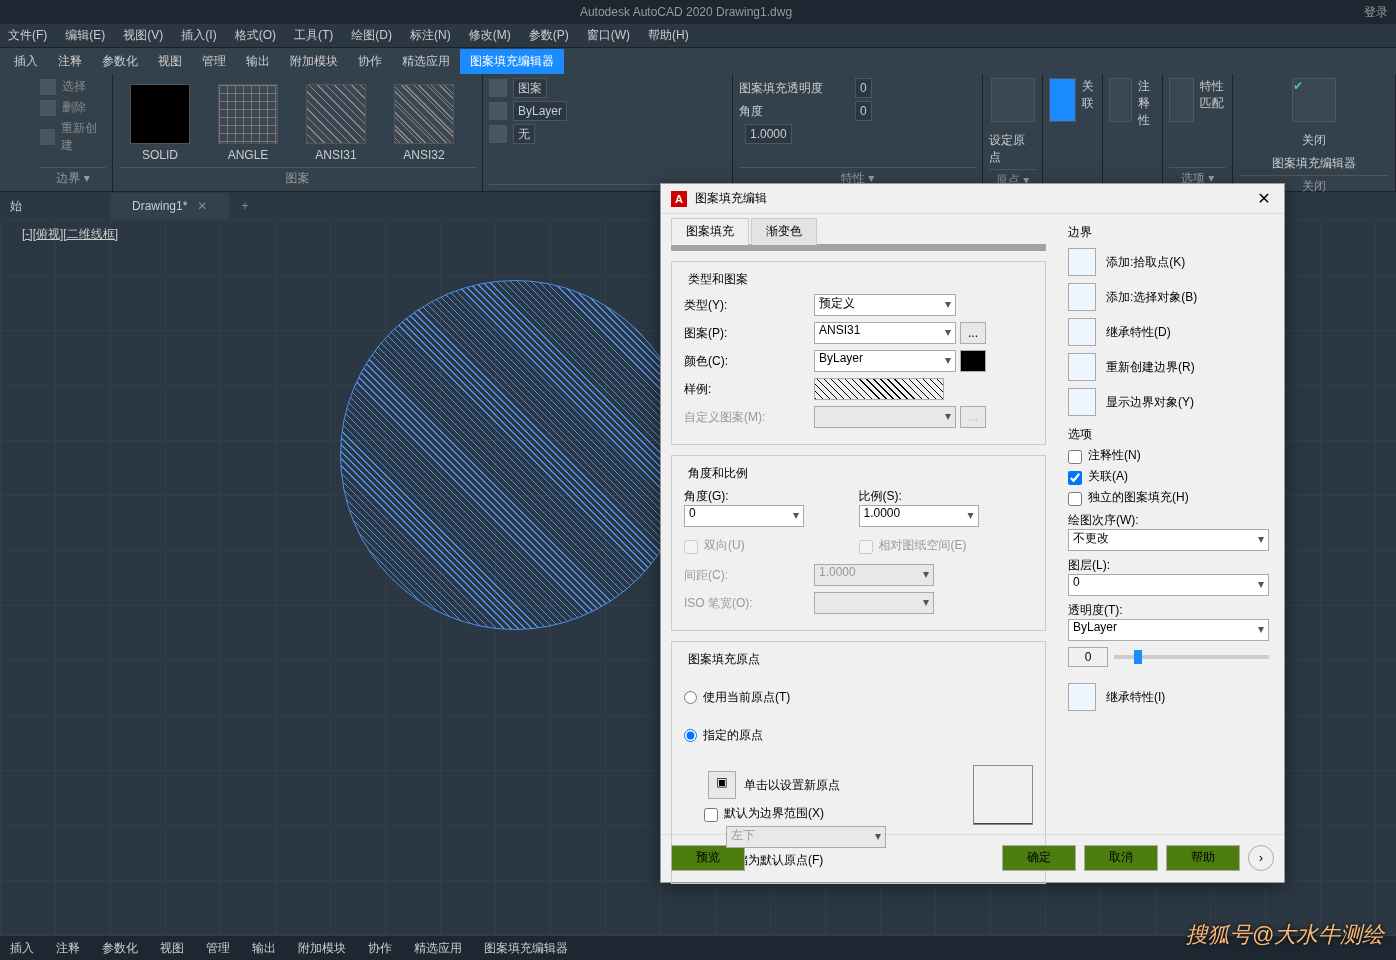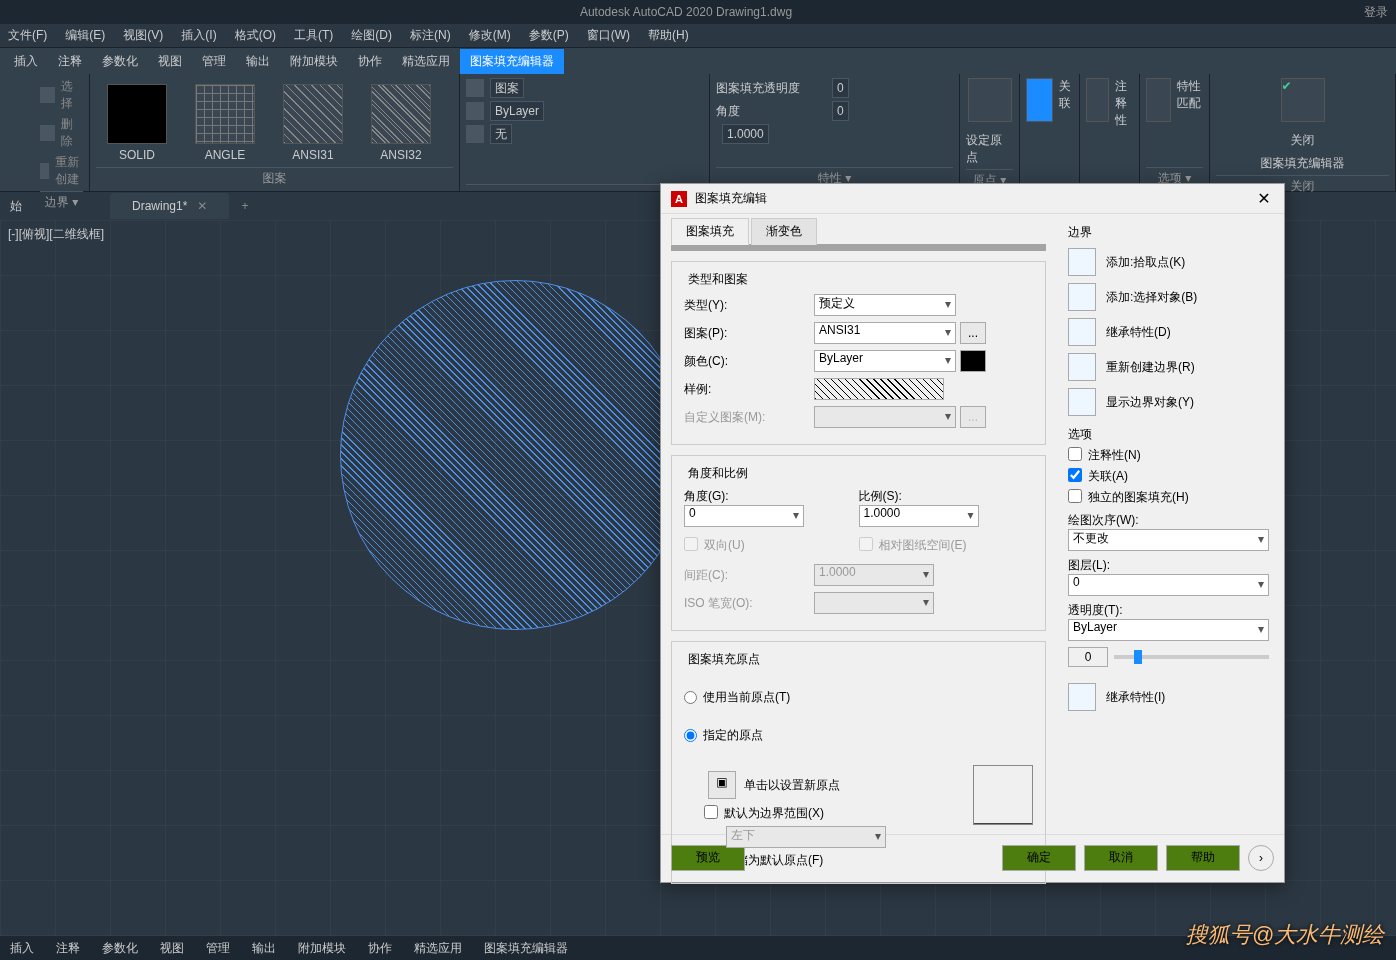--- a/index.html
+++ b/index.html
@@ -8,21 +8,21 @@
 .titlebar .title{flex:1;text-align:center;}
 .menubar{height:24px;background:#2b3742;display:flex;align-items:center;padding:0 8px;gap:18px;color:#ccc;border-bottom:1px solid #1a2128;}
 .menubar span{cursor:default;}
 .tabbar{height:26px;background:#33414c;display:flex;align-items:center;padding:0 4px;}
 .tabbar .tab{padding:4px 10px;color:#ccc;cursor:default;}
 .tabbar .tab.active{background:#1a8cff;color:#fff;}
 .ribbon{height:118px;background:#33414c;display:flex;border-bottom:1px solid #1a2128;}
 .panel{border-right:1px solid #1a2128;padding:4px 6px;display:flex;flex-direction:column;}
 .panel .body{flex:1;display:flex;gap:6px;align-items:flex-start;}
 .panel .label{text-align:center;color:#999;padding-top:2px;border-top:1px solid #4a5661;margin-top:3px;}
-.p1{width:90px;padding-left:40px;}
+.p1{width:113px;padding-left:40px;}
 .p1 .body{flex-direction:column;gap:4px;}
 .p1 .row{display:flex;align-items:center;gap:6px;color:#888;}
 .p1 .ic{width:16px;height:16px;background:#4a5661;}
 .p2{width:370px;}
 .swatch{width:82px;text-align:center;}
 .swatch .box{width:60px;height:60px;margin:6px auto 4px;border:1px solid #555;}
 .s-solid{background:#000;}
 .s-angle{background:#3a4651;background-image:linear-gradient(#777 1px,transparent 1px),linear-gradient(90deg,#777 1px,transparent 1px);background-size:8px 8px;}
 .s-ansi31{background:#3a4651;background-image:repeating-linear-gradient(45deg,#888 0 1px,transparent 1px 6px);}
 .s-ansi32{background:#3a4651;background-image:repeating-linear-gradient(45deg,#888 0 1px,transparent 1px 3px,#888 3px 4px,transparent 4px 9px);}
@@ -42,21 +42,21 @@
 .rbtn.active{background:#1a8cff;}
 .p6{width:60px;}
 .p7{width:60px;}
 .p8{width:70px;}
 .p9{flex:1;}
 .p9 .body{flex-direction:column;align-items:center;}
 .filetabs{height:28px;background:#2b3742;display:flex;align-items:center;padding-left:110px;}
 .filetab{background:#33414c;height:26px;padding:0 22px;display:flex;align-items:center;gap:10px;border-radius:3px 3px 0 0;}
 .filetab .x{color:#888;}
 .canvas{position:relative;height:740px;background:#2b3742;background-image:linear-gradient(#323e48 1px,transparent 1px),linear-gradient(90deg,#323e48 1px,transparent 1px);background-size:55px 55px;}
-.viewlabel{position:absolute;left:8px;top:6px;color:#ccc;}
+.viewlabel{position:absolute;left:22px;top:6px;color:#ccc;text-decoration:underline;}
 .circle{position:absolute;left:340px;top:60px;width:350px;height:350px;border-radius:50%;border:1px solid #4e8fe6;background:repeating-linear-gradient(45deg,#4e8fe6 0 1px,transparent 1px 5px);}
 .bottomtabs{position:absolute;left:0;bottom:0;height:24px;display:flex;gap:2px;background:#1d2731;width:100%;}
 .bottomtabs .bt{padding:4px 10px;color:#ccc;}
 .dialog{position:absolute;left:660px;top:183px;width:625px;height:700px;background:#f0f0f0;border:1px solid #999;box-shadow:0 4px 18px rgba(0,0,0,.4);color:#000;}
 .dlg-title{height:30px;display:flex;align-items:center;padding:0 10px;border-bottom:1px solid #ddd;}
 .dlg-title .ai{width:16px;height:16px;background:#c00;color:#fff;text-align:center;line-height:16px;font-weight:bold;margin-right:8px;font-size:11px;}
 .dlg-title .t{flex:1;}
 .dlg-title .x{width:20px;text-align:center;font-size:16px;}
 .dlg-body{display:flex;height:620px;}
 .dlg-left{width:395px;padding:4px 10px;}
@@ -68,21 +68,21 @@
 .group .gh{color:#000;margin-top:-18px;background:#f0f0f0;display:inline-block;padding:0 4px;}
 .frow{display:flex;align-items:center;margin:6px 0;}
 .frow .fl{width:130px;}
 .frow .fl.dis{color:#999;}
 .sel{height:22px;border:1px solid #aaa;background:#fff;padding:0 4px;width:142px;position:relative;}
 .sel::after{content:"▾";position:absolute;right:4px;top:2px;color:#555;}
 .sel.dis{background:#e8e8e8;color:#999;}
 .btn-sq{width:26px;height:22px;border:1px solid #aaa;background:#e8e8e8;text-align:center;line-height:20px;margin-left:4px;}
 .btn-sq.dis{color:#bbb;}
 .swbox{width:130px;height:22px;border:1px solid #aaa;background:repeating-linear-gradient(45deg,#000 0 1px,transparent 1px 5px);}
-.cb{display:flex;align-items:flex-start;gap:6px;margin:4px 0;}
+.cb{display:flex;align-items:flex-end;gap:6px;margin:4px 0;}
 .cb input{width:14px;height:14px;}
 .cb.dis{color:#999;}
 .radio{display:flex;align-items:center;gap:6px;margin:21px 0;}
 .dlg-right{width:225px;padding:10px 12px;}
 .rgroup{margin-bottom:10px;}
 .rgroup .gh{color:#000;}
 .rbtn-row{display:flex;align-items:center;gap:10px;margin:7px 0;}
 .rbtn-row .ric{width:28px;height:28px;border:1px solid #aaa;background:#eef6ff;}
 .dlg-footer{height:46px;display:flex;align-items:center;padding:0 10px;gap:8px;border-top:1px solid #ddd;}
 .dlg-footer .sp{flex:1;}

